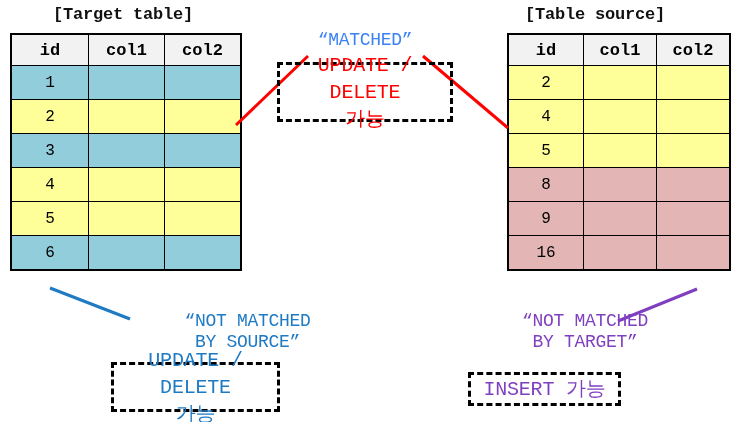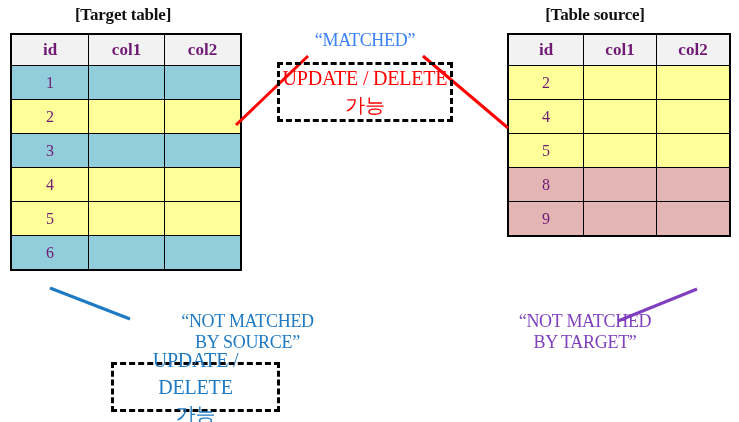--- a/index.html
+++ b/index.html
@@ -5,21 +5,21 @@
   html, body {
     margin: 0;
     padding: 0;
     background: #ffffff;
   }
   #canvas {
     position: relative;
     width: 739px;
     height: 422px;
     background: #ffffff;
-    font-family: Liberation Serif, serif;
+    font-family: Liberation Mono, monospace;
     overflow: hidden;
   }
 
   
   .table-title {
     position: absolute;
     font-size: 17px;
     font-weight: bold;
     color: #111111;
     letter-spacing: -0.2px;
@@ -32,21 +32,21 @@
   .tbl {
     position: absolute;
     border-collapse: collapse;
     table-layout: fixed;
     border: 2px solid #000000;
   }
   .tbl td, .tbl th {
     border: 1.5px solid #000000;
     text-align: center;
     font-size: 16px;
-    color: #701a75;
+    color: #000000;
     padding: 0;
     height: 33px;
   }
   .tbl th {
     background: #f2f2f2;
     font-weight: bold;
     font-size: 17px;
     height: 30px;
   }
   .tbl td.idcell { font-size: 16px; }
@@ -175,20 +175,25 @@
         <tr class="row-pink">
           <td class="idcell">8</td>
           <td></td>
           <td></td>
         </tr>
         <tr class="row-pink">
           <td class="idcell">9</td>
           <td></td>
           <td></td>
         </tr>
+        <tr class="row-pink">
+          <td class="idcell">16</td>
+          <td></td>
+          <td></td>
+        </tr>
       </tbody>
   </table>
 
   <svg id="lines">
 
     <line x1="236" y1="125" x2="308" y2="56" stroke="#ff0000" stroke-width="3"></line>
 
     <line x1="423" y1="56" x2="508" y2="128" stroke="#ff0000" stroke-width="3"></line>
 
     <line x1="50" y1="288" x2="130" y2="319" stroke="#1f7ac4" stroke-width="3"></line>
@@ -200,14 +205,15 @@
   <div class="dashed-box" id="matched-box">UPDATE / DELETE
 가능</div>
 
   <div class="annot-label" id="nms-label">“NOT MATCHED
 BY SOURCE”</div>
   <div class="dashed-box" id="nms-box">UPDATE / DELETE
 가능</div>
 
   <div class="annot-label" id="nmt-label">“NOT MATCHED
 BY TARGET”</div>
+  <div class="dashed-box" id="nmt-box">INSERT 가능</div>
 
 </div>
 
 </body></html>

